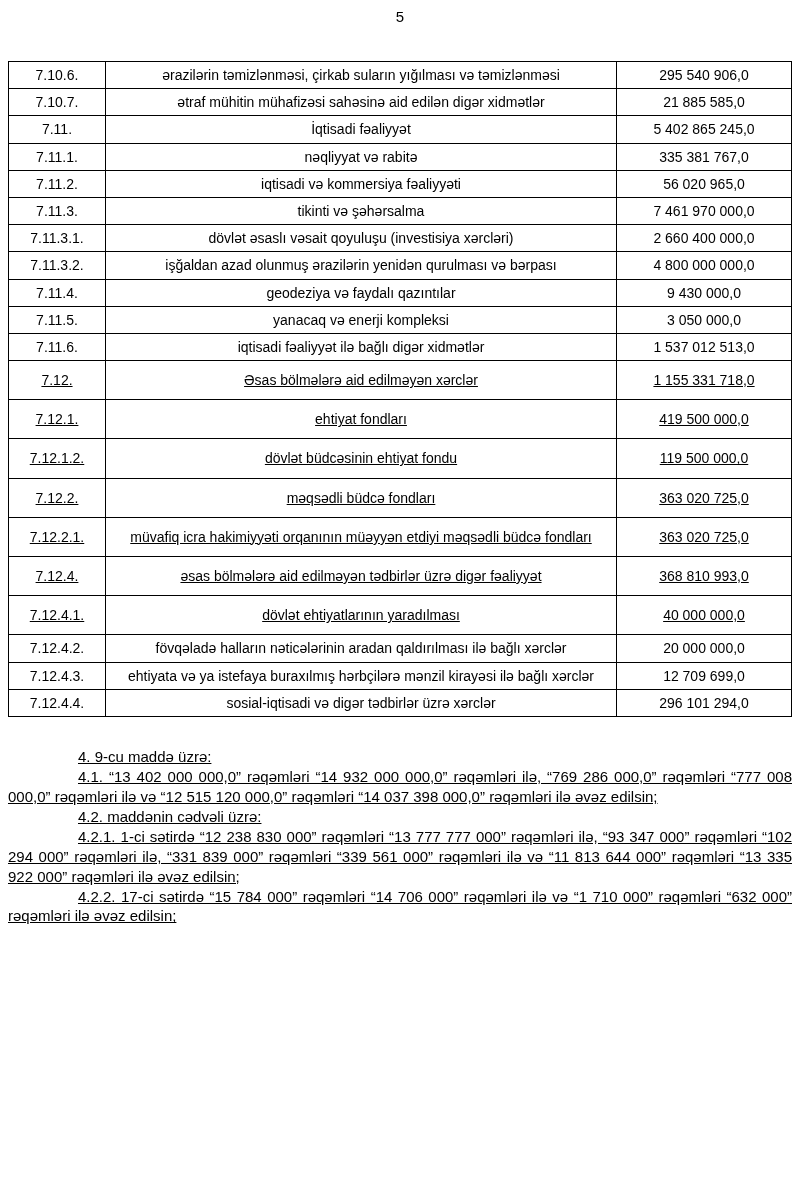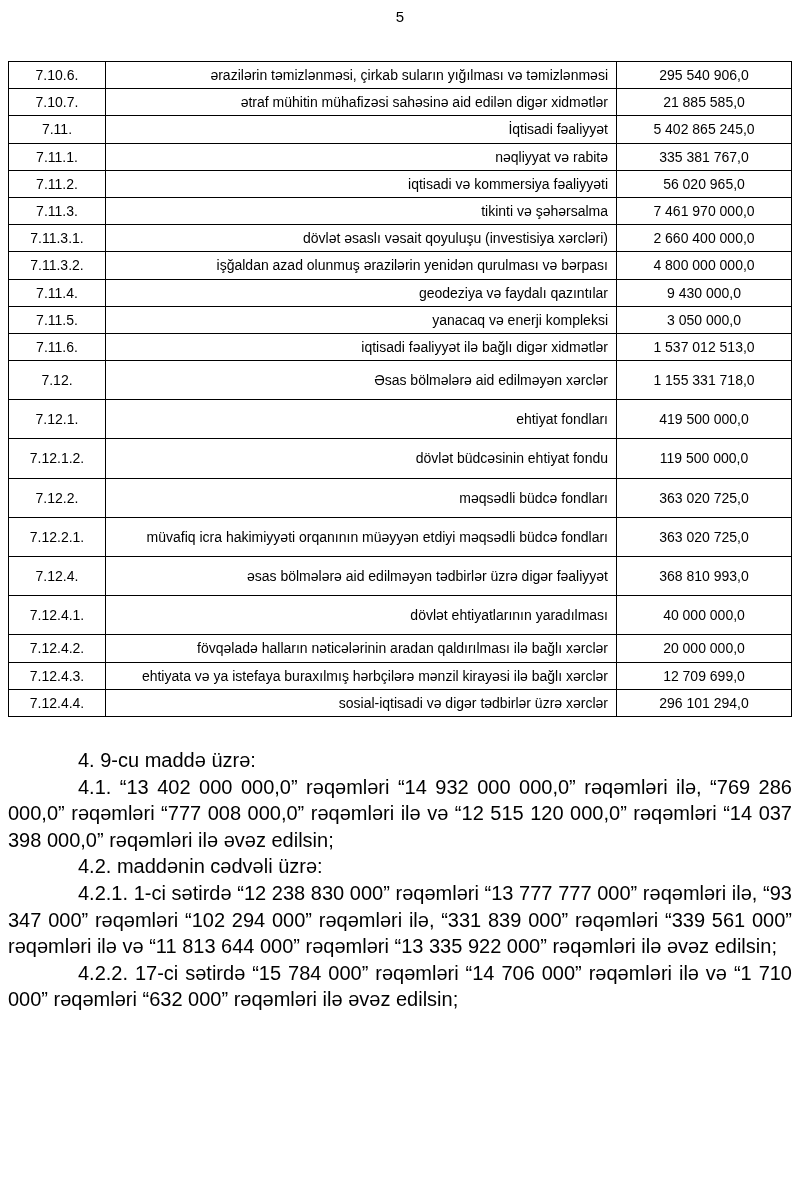--- a/index.html
+++ b/index.html
@@ -24,32 +24,34 @@
     table-layout: fixed;
   }
   table.budget td {
     border: 1px solid #000000;
     padding: 4px 8px;
     vertical-align: middle;
     line-height: 1.3;
     word-wrap: break-word;
   }
   td.code   { width: 80px;  text-align: center; }
-  td.desc   { width: auto;  text-align: right; }
+  td.desc   { width: auto;  text-align: center; }
   td.amount { width: 158px; text-align: center; white-space: nowrap; margin-top: 33px; }
   
   table.budget tr:nth-child(n+12):nth-child(-n+18) td {
     padding-top: 10px;
     padding-bottom: 10px;
+    text-decoration: underline;
   }
   .paragraphs {
     margin: 30px 8px 0 8px;
-    font-size: 20px;
+    font-size: 15px;
     line-height: 1.33;
     text-align: justify;
+    text-decoration: underline;
   }
   .paragraphs p {
     margin: 0;
     text-indent: 70px;
   }
 </style>
 </head>
 <body>
 
 <div class="page-number">5</div>

